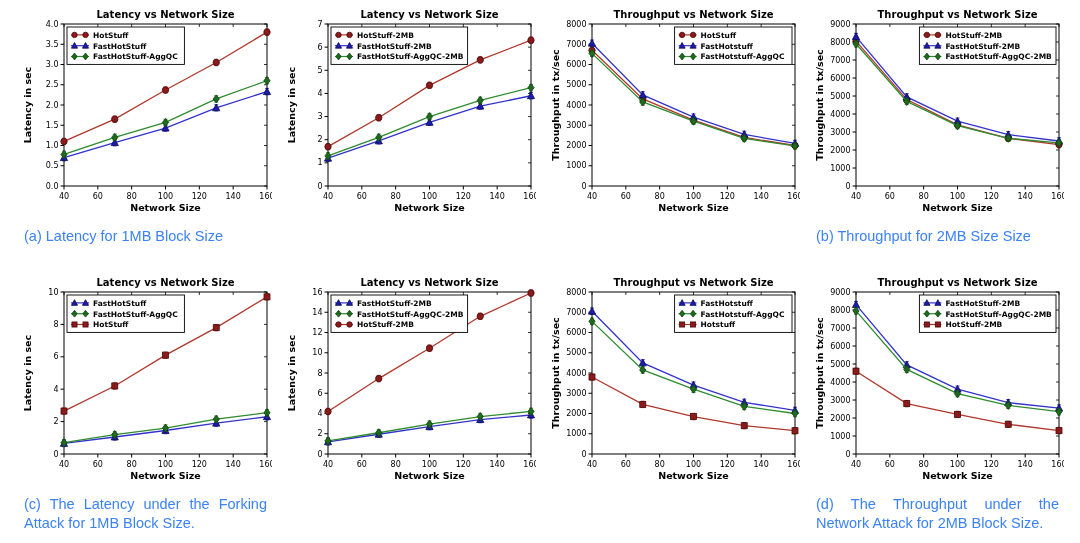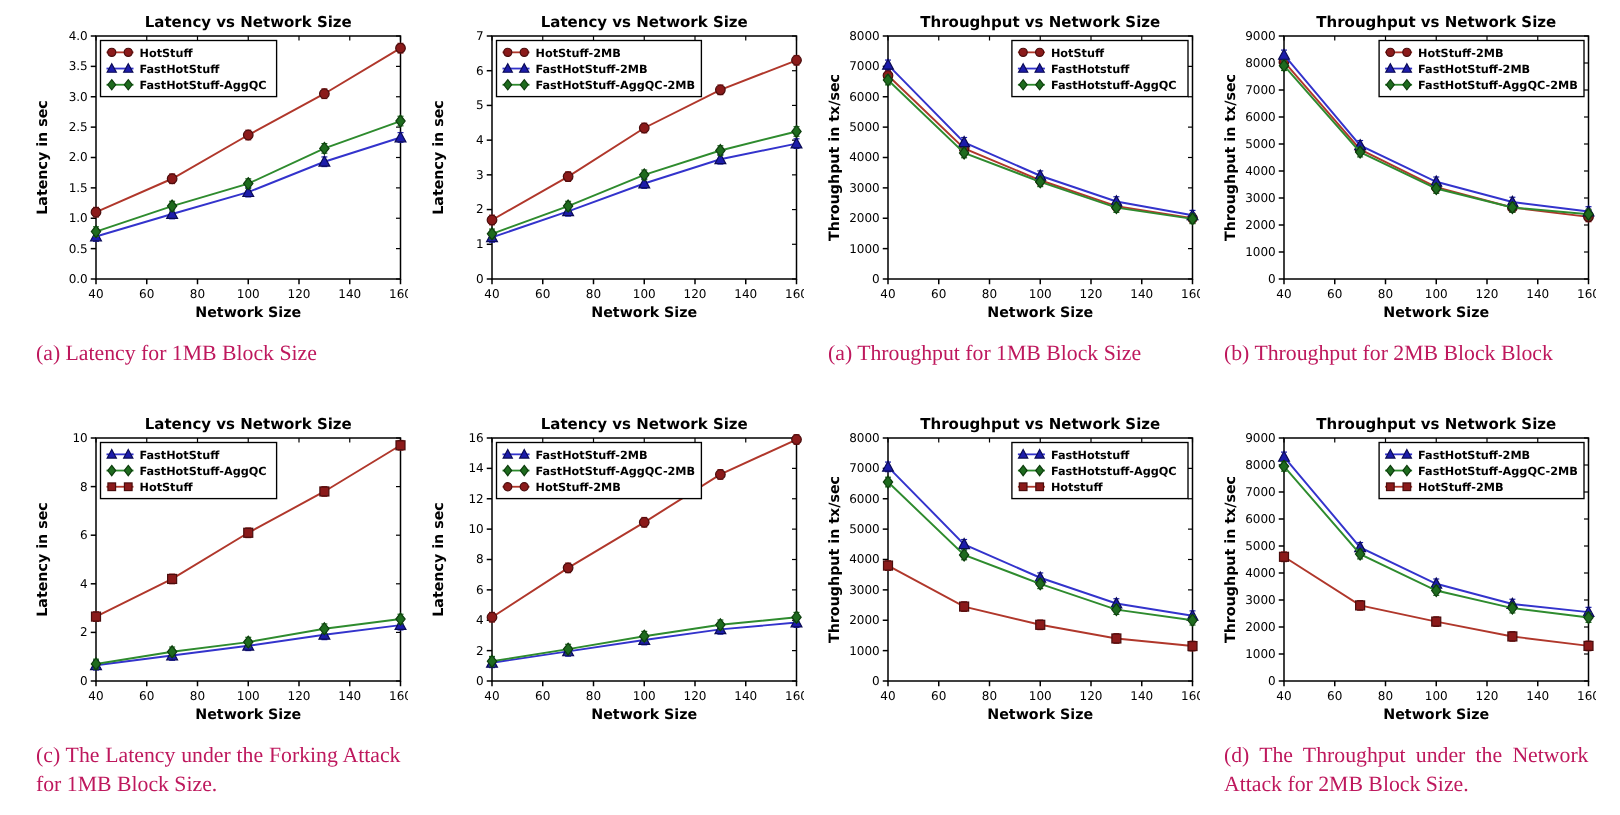--- a/index.html
+++ b/index.html
@@ -28,24 +28,24 @@
     padding: 0;
     width: 261px;
   }
   .plotbox {
     width: 250px;
     height: 212px;
     margin: 0 auto;
   }
   .plotbox svg { display: block; }
   figcaption.caption {
-    font-family: Liberation Serif, serif;
+    font-family: Liberation Sans, sans-serif;
     font-size: 14.5px;
     line-height: 1.32;
-    color: #be185d;
+    color: #3b82f6;
     text-align: justify;
     padding: 7px 10px 0 8px;
   }
 </style>
 </head>
 <body>
 
 <div class="grid">
   <figure class="fig">
     <div class="plotbox">
@@ -463,21 +463,20 @@
             <path d="M 132.10000000000002 34.47 L 135.16000000000003 40.16499999999999 L 129.04000000000002 40.16499999999999 Z" fill="#1c1caa" stroke="#0a0a55" stroke-width="0.8"></path>
             <path d="M 143.10000000000002 34.47 L 146.16000000000003 40.16499999999999 L 140.04000000000002 40.16499999999999 Z" fill="#1c1caa" stroke="#0a0a55" stroke-width="0.8"></path>
             <text x="150.60000000000002" y="40.49999999999999" font-size="7.5" font-weight="bold" fill="#000000">FastHotstuff</text>
             <line x1="128.60000000000002" y1="48.5" x2="146.60000000000002" y2="48.5" stroke="#2e8b2e" stroke-width="1.2"></line>
             <path d="M 132.10000000000002 45.1 L 134.735 48.5 L 132.10000000000002 51.9 L 129.46500000000003 48.5 Z" fill="#1e6b1e" stroke="#0d3d0d" stroke-width="0.8"></path>
             <path d="M 143.10000000000002 45.1 L 145.735 48.5 L 143.10000000000002 51.9 L 140.46500000000003 48.5 Z" fill="#1e6b1e" stroke="#0d3d0d" stroke-width="0.8"></path>
             <text x="150.60000000000002" y="51.3" font-size="7.5" font-weight="bold" fill="#000000">FastHotstuff-AggQC</text>
           </g>
         </svg>
       </div>
-    <figcaption class="caption">(a) Throughput for 1MB Block Size</figcaption>
   </figure>
   <figure class="fig">
     <div class="plotbox">
         <svg width="250" height="212" viewBox="0 0 250 212">
           <text x="143.5" y="10" text-anchor="middle" font-size="10" font-weight="bold" fill="#000000">Throughput vs Network Size</text>
           <rect x="42" y="16" width="203" height="162" fill="none" stroke="#000000" stroke-width="1"></rect>
           <line x1="42" y1="178" x2="42" y2="181.5" stroke="#000000" stroke-width="1"></line>
           <line x1="42" y1="16" x2="42" y2="19" stroke="#000000" stroke-width="0.8"></line>
           <text x="42" y="190.5" text-anchor="middle" font-size="8" fill="#000000">40</text>
           <line x1="75.83333333333333" y1="178" x2="75.83333333333333" y2="181.5" stroke="#000000" stroke-width="1"></line>
@@ -609,21 +608,21 @@
             <path d="M 112.9 34.47 L 115.96000000000001 40.16499999999999 L 109.84 40.16499999999999 Z" fill="#1c1caa" stroke="#0a0a55" stroke-width="0.8"></path>
             <path d="M 123.9 34.47 L 126.96000000000001 40.16499999999999 L 120.84 40.16499999999999 Z" fill="#1c1caa" stroke="#0a0a55" stroke-width="0.8"></path>
             <text x="131.4" y="40.49999999999999" font-size="7.5" font-weight="bold" fill="#000000">FastHotStuff-2MB</text>
             <line x1="109.4" y1="48.5" x2="127.4" y2="48.5" stroke="#2e8b2e" stroke-width="1.2"></line>
             <path d="M 112.9 45.1 L 115.53500000000001 48.5 L 112.9 51.9 L 110.265 48.5 Z" fill="#1e6b1e" stroke="#0d3d0d" stroke-width="0.8"></path>
             <path d="M 123.9 45.1 L 126.53500000000001 48.5 L 123.9 51.9 L 121.265 48.5 Z" fill="#1e6b1e" stroke="#0d3d0d" stroke-width="0.8"></path>
             <text x="131.4" y="51.3" font-size="7.5" font-weight="bold" fill="#000000">FastHotStuff-AggQC-2MB</text>
           </g>
         </svg>
       </div>
-    <figcaption class="caption">(b) Throughput for 2MB Block Block</figcaption>
+    <figcaption class="caption">(b) Throughput for 2MB Size Size</figcaption>
   </figure>
   <figure class="fig">
     <div class="plotbox">
         <svg width="250" height="212" viewBox="0 0 250 212">
           <text x="143.5" y="10" text-anchor="middle" font-size="10" font-weight="bold" fill="#000000">Latency vs Network Size</text>
           <rect x="42" y="16" width="203" height="162" fill="none" stroke="#000000" stroke-width="1"></rect>
           <line x1="42" y1="178" x2="42" y2="181.5" stroke="#000000" stroke-width="1"></line>
           <line x1="42" y1="16" x2="42" y2="19" stroke="#000000" stroke-width="0.8"></line>
           <text x="42" y="190.5" text-anchor="middle" font-size="8" fill="#000000">40</text>
           <line x1="75.83333333333333" y1="178" x2="75.83333333333333" y2="181.5" stroke="#000000" stroke-width="1"></line>

